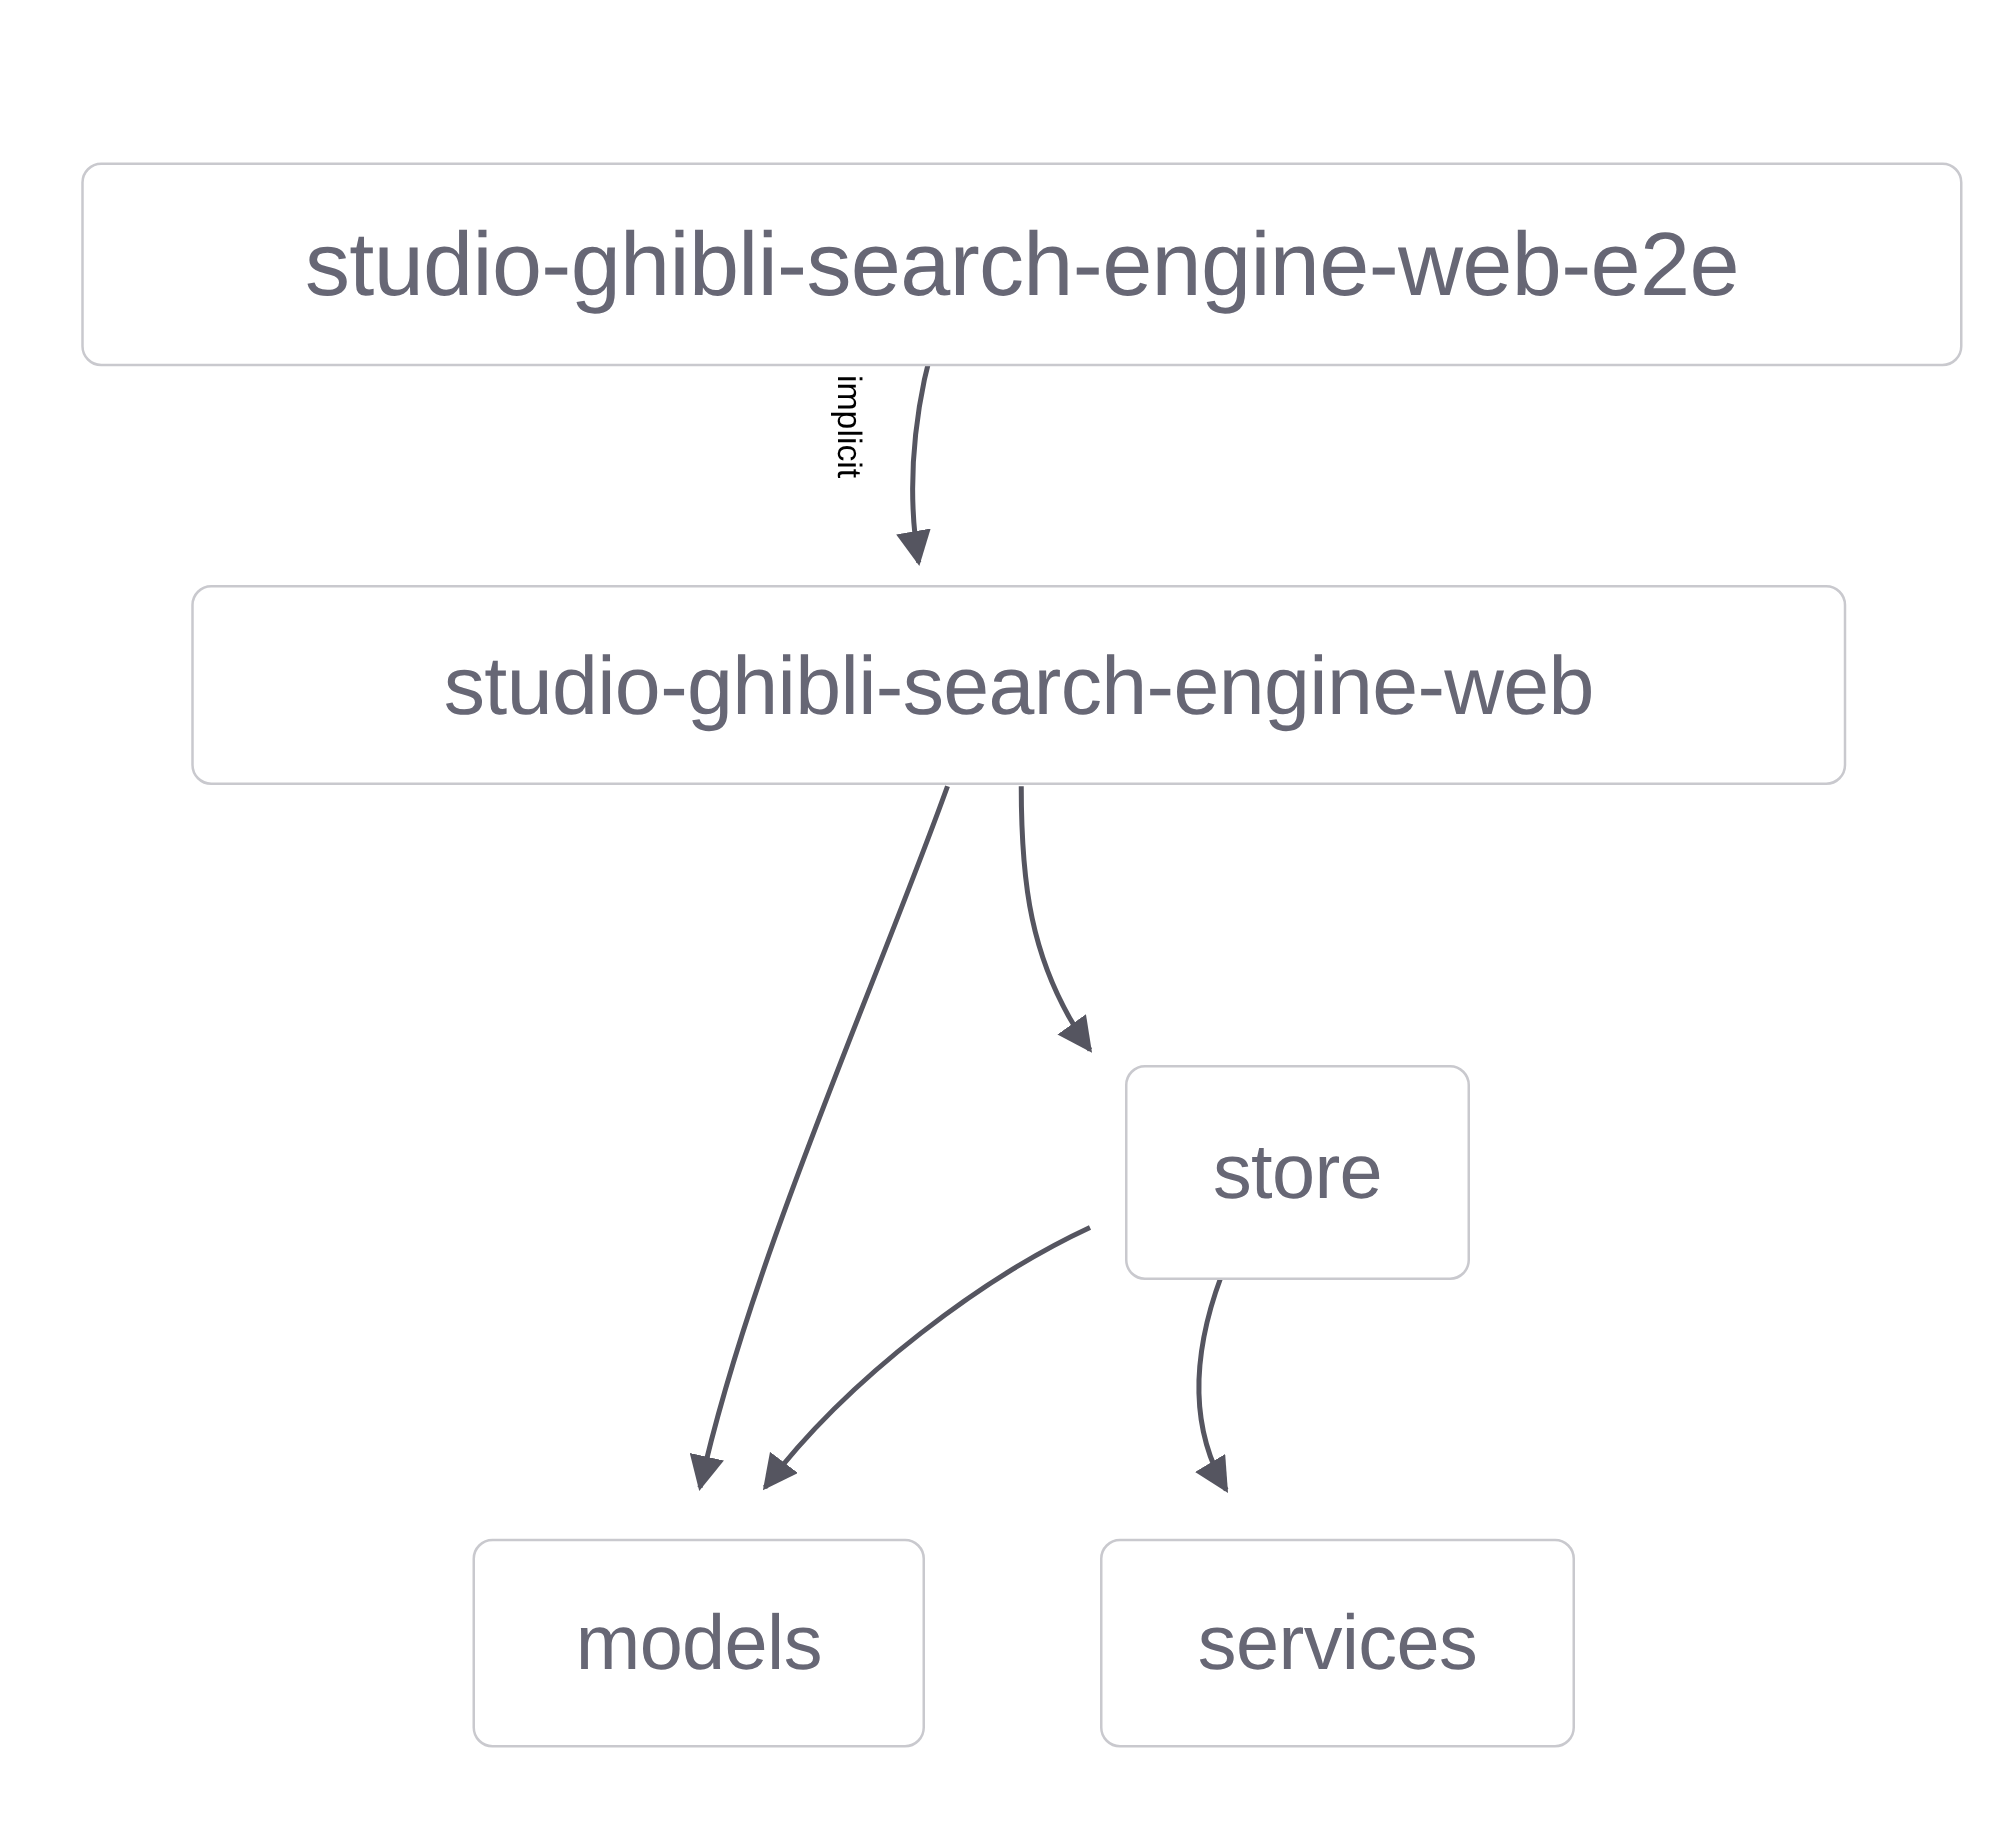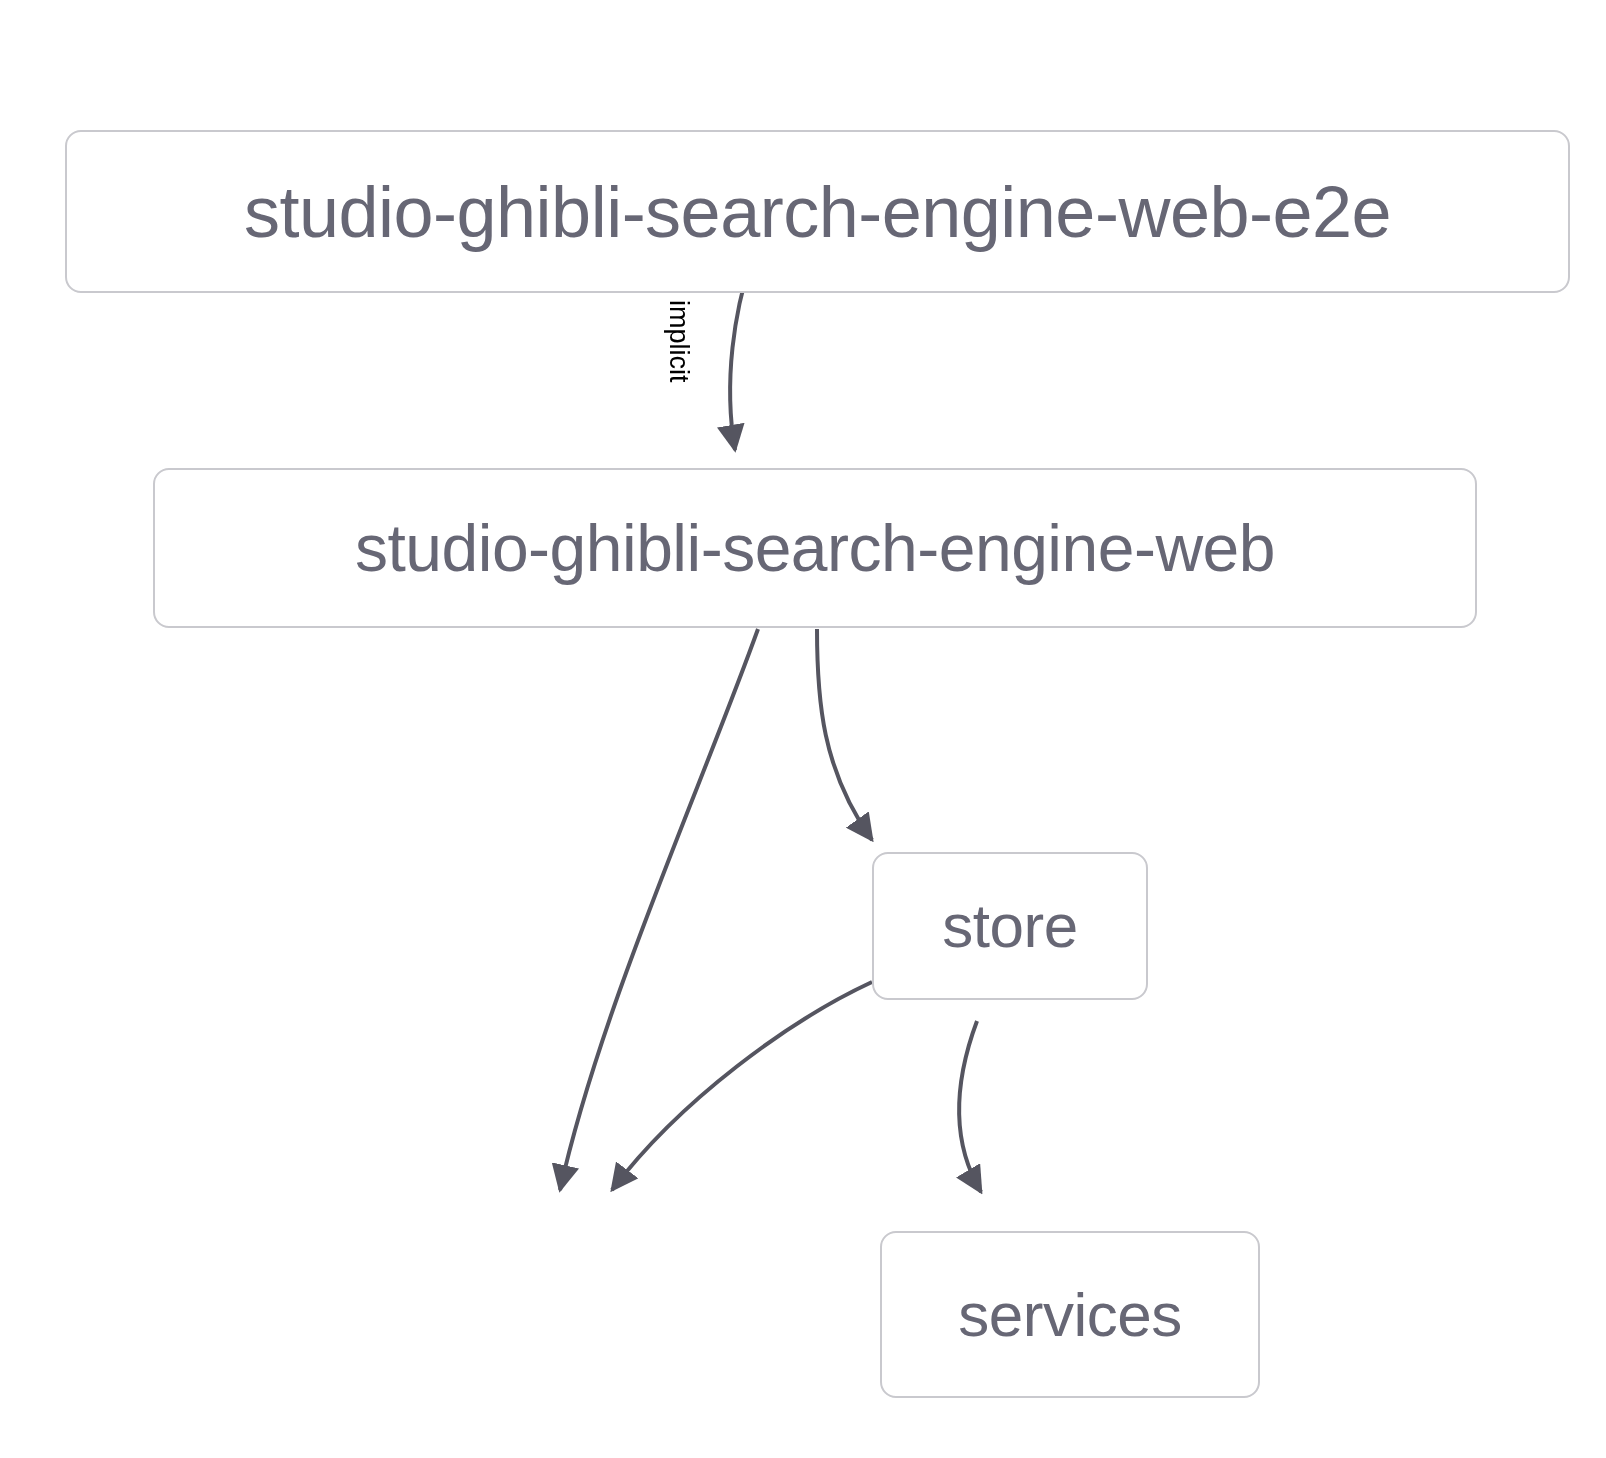--- a/index.html
+++ b/index.html
@@ -42,21 +42,21 @@
     letter-spacing: -0.5px;
     white-space: nowrap;
     z-index: 2;
   }
   .node-label {
     display: block;
     line-height: 1;
   }
   #node-e2e   { left: 65px;  top: 97px;   width: 1505px; height: 163px; font-size: 72px; margin-top: 33px; }
   #node-web   { left: 153px; top: 468px;  width: 1324px; height: 160px; font-size: 66px; }
-  #node-store { left: 872px; top: 852px;  width: 276px;  height: 148px; font-size: 62px; }
+  #node-store { left: 900px; top: 852px;  width: 276px;  height: 172px; font-size: 62px; }
   #node-models   { left: 378px; top: 1231px; width: 362px; height: 167px; font-size: 62px; }
   #node-services { left: 880px; top: 1231px; width: 380px; height: 167px; font-size: 62px; }
 
   .edge-label {
     position: absolute;
     color: #000000;
     font-family: "Liberation Sans", sans-serif;
     font-size: 27px;
     line-height: 1;
     white-space: nowrap;
@@ -97,20 +97,23 @@
   </div>
 
   <div class="node" id="node-web">
     <span class="node-label">studio-ghibli-search-engine-web</span>
   </div>
 
   <div class="node" id="node-store">
     <span class="node-label">store</span>
   </div>
 
+  <div class="node" id="node-models">
+    <span class="node-label">models</span>
+  </div>
 
   <div class="node" id="node-services">
     <span class="node-label">services</span>
   </div>
 
   <div class="edge-label" id="edge-label-implicit">implicit</div>
 
 </div>
 
 </body></html>

